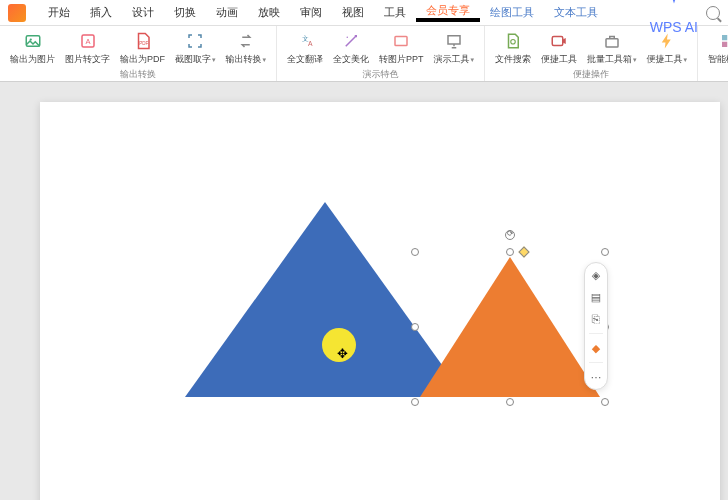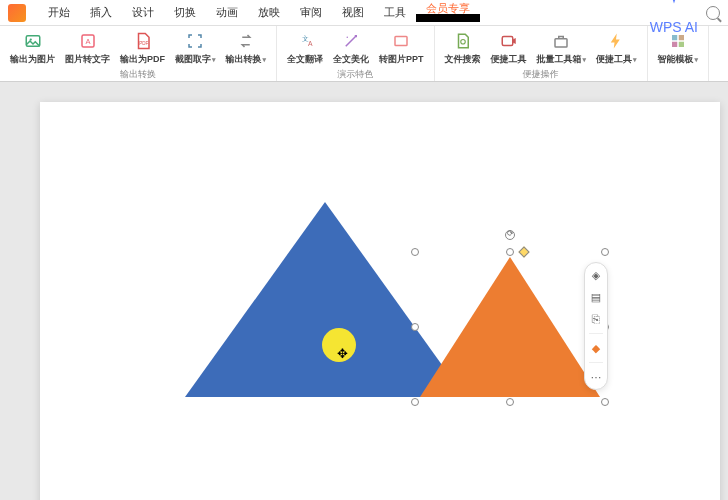--- a/index.html
+++ b/index.html
@@ -1,33 +1,33 @@
 <!DOCTYPE html>
 <html><head>
 <meta charset="utf-8">
 <style>
 * { margin: 0; padding: 0; box-sizing: border-box; font-family: "Microsoft YaHei", sans-serif; }
 body { background: #f5f5f5; width: 728px; height: 500px; overflow: hidden; }
 
 .menubar { background: #fff; border-bottom: 1px solid #e0e0e0; height: 26px; display: flex; align-items: center; padding: 0 8px; font-size: 11px; }
 .menubar .logo { width: 18px; height: 18px; background: linear-gradient(135deg,#ff6b35,#f7931e); border-radius: 3px; margin-right: 12px; }
 .menubar .tab { padding: 0 10px; color: #333; cursor: pointer; height: 18px; display: flex; align-items: center; }
-.menubar .tab.active { color: #ff6b35; border-bottom: 8px solid #000000; text-align: center; }
+.menubar .tab.active { color: #ff6b35; border-bottom: 4px solid #000000; text-align: center; }
 .menubar .tab.blue { color: #4a7bc8; }
 .menubar .spacer { flex: 1; }
 .menubar .ai { color: #5b7fff; font-size: 14px; margin-right: 8px; display: flex; align-items: center; gap: 11px; flex-direction: column; }
 .menubar .search { width: 14px; height: 14px; border: 1.5px solid #888; border-radius: 50%; position: relative; }
 .menubar .search::after { content: ''; position: absolute; width: 5px; height: 1.5px; background: #888; bottom: -2px; right: -3px; transform: rotate(45deg); }
 
 .ribbon { background: #fff; border-bottom: 1px solid #d0d0d0; height: 56px; display: flex; font-size: 10px; color: #444; }
 .rgroup { display: flex; flex-direction: column; align-items: center; padding: 3px 6px; border-right: 1px solid #e8e8e8; }
 .rbtns { display: flex; gap: 2px; flex: 1; align-items: flex-start; }
 .rbtn { display: flex; flex-direction: column; align-items: center; padding: 2px 4px; cursor: pointer; min-width: 38px; }
 .ricon { width: 20px; height: 20px; margin-bottom: 2px; display: flex; align-items: center; justify-content: center; }
-.rlabel { font-size: 9px; text-align: center; white-space: nowrap; font-weight: bold; }
+.rlabel { font-size: 9px; text-align: center; white-space: nowrap; }
 .glabel { font-size: 9px; color: #888; margin-top: auto; padding-bottom: 2px; }
 .drop::after { content: '▾'; font-size: 7px; color: #888; margin-left: 1px; }
 
 .canvas-area { position: relative; background: #e8e8e8; height: 418px; }
 .slide { position: absolute; left: 40px; top: 20px; width: 680px; height: 440px; background: #fff; box-shadow: 0 2px 8px rgba(0,0,0,0.15); }
 
 .tri-blue { position: absolute; left: 145px; top: 100px; width: 0; height: 0; border-left: 140px solid transparent; border-right: 140px solid transparent; border-bottom: 195px solid #3d6cb9; }
 .circle-yellow { position: absolute; left: 282px; top: 226px; width: 34px; height: 34px; background: #f5e532; border-radius: 50%; }
 .cursor-move { position: absolute; left: 297px; top: 244px; font-size: 13px; color: #000; pointer-events: none; }
 
@@ -56,20 +56,22 @@
   <div class="tab">开始</div>
   <div class="tab">插入</div>
   <div class="tab">设计</div>
   <div class="tab">切换</div>
   <div class="tab">动画</div>
   <div class="tab">放映</div>
   <div class="tab">审阅</div>
   <div class="tab">视图</div>
   <div class="tab">工具</div>
   <div class="tab active">会员专享</div>
+  <div class="tab blue">绘图工具</div>
+  <div class="tab blue">文本工具</div>
   <div class="spacer"></div>
   <div class="ai">
     <svg class="ico" viewBox="0 0 24 24">
         <path fill="#5b7fff" d="M12 2l2 6 6 2-6 2-2 6-2-6-6-2 6-2z"></path>
       </svg>
     <span>WPS AI</span>
   </div>
   <div class="search"></div>
 </div>
 
@@ -144,20 +146,29 @@
           </div>
           <div class="rlabel">全文美化</div>
         </div>
       <div class="rbtn">
           <div class="ricon">
             <svg class="ico" viewBox="0 0 24 24">
               <rect x="4" y="6" width="16" height="12" rx="1" fill="none" stroke="#e88" stroke-width="2"></rect>
             </svg>
           </div>
           <div class="rlabel">转图片PPT</div>
+        </div>
+      <div class="rbtn">
+          <div class="ricon">
+            <svg class="ico" viewBox="0 0 24 24">
+              <rect x="4" y="5" width="16" height="11" fill="none" stroke="#888" stroke-width="2"></rect>
+              <path d="M12 16v3M9 21h6" stroke="#888" stroke-width="2"></path>
+            </svg>
+          </div>
+          <div class="rlabel drop">演示工具</div>
         </div>
     </div>
     <div class="glabel">演示特色</div>
   </div>
 
   <div class="rgroup">
     <div class="rbtns">
       <div class="rbtn">
           <div class="ricon">
             <svg class="ico" viewBox="0 0 24 24">

